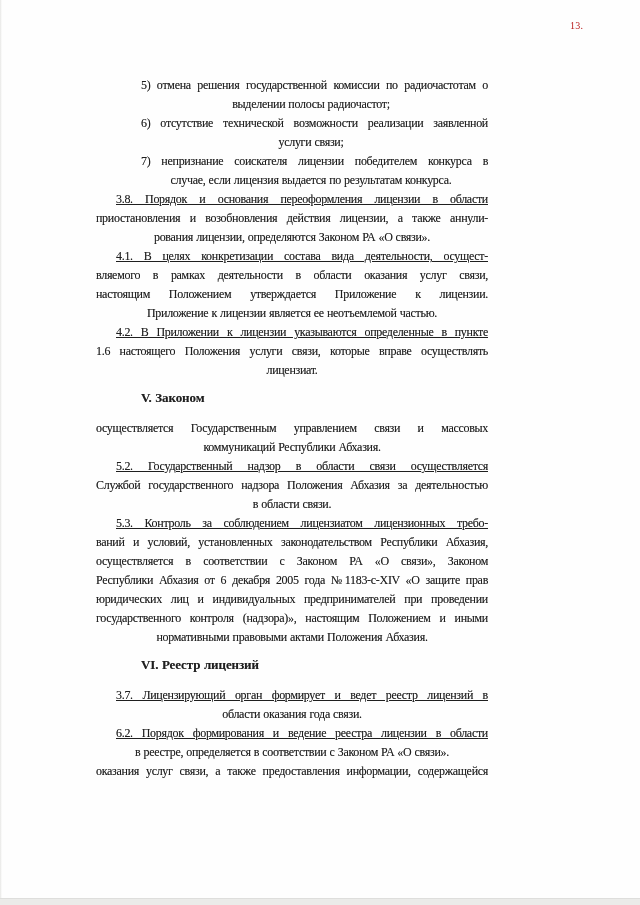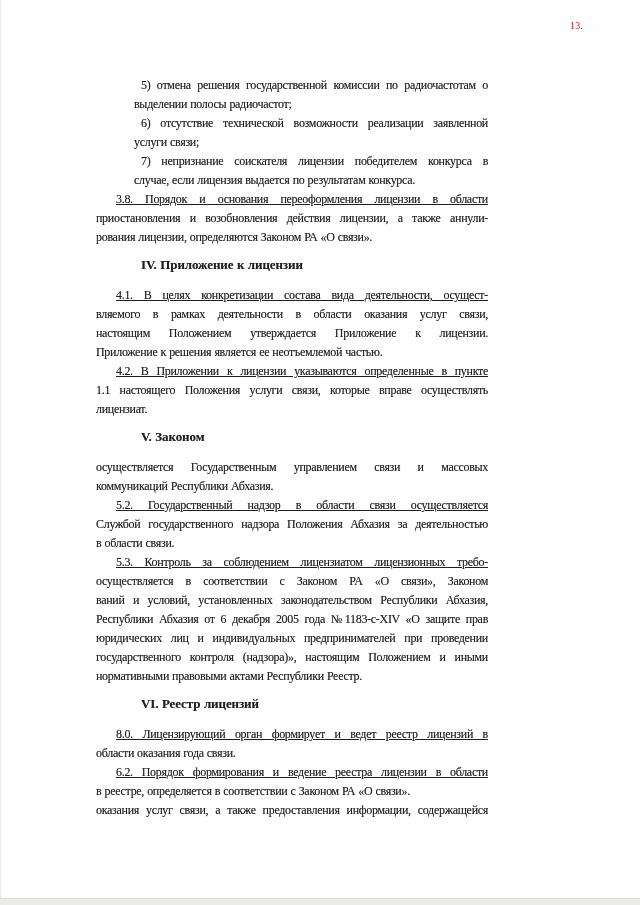--- a/index.html
+++ b/index.html
@@ -53,21 +53,21 @@
     line-height: 19px;
     min-height: 19px;
     white-space: normal;
   }
   .j {
     text-align: justify;
     text-align-last: justify;
     -moz-text-align-last: justify;
     text-justify: inter-word;
   }
-  .end { text-align: left; }
+  .end { text-align: center; }
   .para-first { text-indent: 20px; text-decoration: underline; }
   .list       { margin-left: 38px; }
   .list-first { margin-left: 38px; text-indent: 7px; }
   .heading {
     font-weight: bold;
     font-size: 13px;
     letter-spacing: -0.1px;
     line-height: 19px;
     margin: 8px 0 12px 45px;
   }
@@ -81,42 +81,41 @@
   <div class="doc-body">
       <div class="line list-first j">5) отмена решения государственной комиссии по радиочастотам о</div>
       <div class="line list end">выделении полосы радиочастот;</div>
       <div class="line list-first j">6) отсутствие технической возможности реализации заявленной</div>
       <div class="line list end">услуги связи;</div>
       <div class="line list-first j">7) непризнание соискателя лицензии победителем конкурса в</div>
       <div class="line list end">случае, если лицензия выдается по результатам конкурса.</div>
       <div class="line para-first j">3.8. Порядок и основания переоформления лицензии в области</div>
       <div class="line  j">приостановления и возобновления действия лицензии, а также аннули-</div>
       <div class="line  end">рования лицензии, определяются Законом РА «О связи».</div>
-      <div class="heading">IV. Приложение к лицензии</div>
       <div class="line para-first j">4.1. В целях конкретизации состава вида деятельности, осущест-</div>
       <div class="line  j">вляемого в рамках деятельности в области оказания услуг связи,</div>
       <div class="line  j">настоящим Положением утверждается Приложение к лицензии.</div>
-      <div class="line  end">Приложение к решения является ее неотъемлемой частью.</div>
+      <div class="line  end">Приложение к лицензии является ее неотъемлемой частью.</div>
       <div class="line para-first j">4.2. В Приложении к лицензии указываются определенные в пункте</div>
-      <div class="line  j">1.1 настоящего Положения услуги связи, которые вправе осуществлять</div>
+      <div class="line  j">1.6 настоящего Положения услуги связи, которые вправе осуществлять</div>
       <div class="line  end">лицензиат.</div>
       <div class="heading">V. Законом</div>
       <div class="line  j">осуществляется Государственным управлением связи и массовых</div>
       <div class="line  end">коммуникаций Республики Абхазия.</div>
       <div class="line para-first j">5.2. Государственный надзор в области связи осуществляется</div>
       <div class="line  j">Службой государственного надзора Положения Абхазия за деятельностью</div>
       <div class="line  end">в области связи.</div>
       <div class="line para-first j">5.3. Контроль за соблюдением лицензиатом лицензионных требо-</div>
+      <div class="line  j">ваний и условий, установленных законодательством Республики Абхазия,</div>
       <div class="line  j">осуществляется в соответствии с Законом РА «О связи», Законом</div>
-      <div class="line  j">ваний и условий, установленных законодательством Республики Абхазия,</div>
       <div class="line  j">Республики Абхазия от 6 декабря 2005 года №1183-с-XIV «О защите прав</div>
       <div class="line  j">юридических лиц и индивидуальных предпринимателей при проведении</div>
       <div class="line  j">государственного контроля (надзора)», настоящим Положением и иными</div>
-      <div class="line  end">нормативными правовыми актами Республики Реестр.</div>
+      <div class="line  end">нормативными правовыми актами Положения Абхазия.</div>
       <div class="heading">VI. Реестр лицензий</div>
-      <div class="line para-first j">8.0. Лицензирующий орган формирует и ведет реестр лицензий в</div>
+      <div class="line para-first j">3.7. Лицензирующий орган формирует и ведет реестр лицензий в</div>
       <div class="line  end">области оказания года связи.</div>
       <div class="line para-first j">6.2. Порядок формирования и ведение реестра лицензии в области</div>
       <div class="line  end">в реестре, определяется в соответствии с Законом РА «О связи».</div>
       <div class="line  j">оказания услуг связи, а также предоставления информации, содержащейся</div>
     </div>
   <div class="edge-bottom"></div>
 </div>
 
 </body></html>

